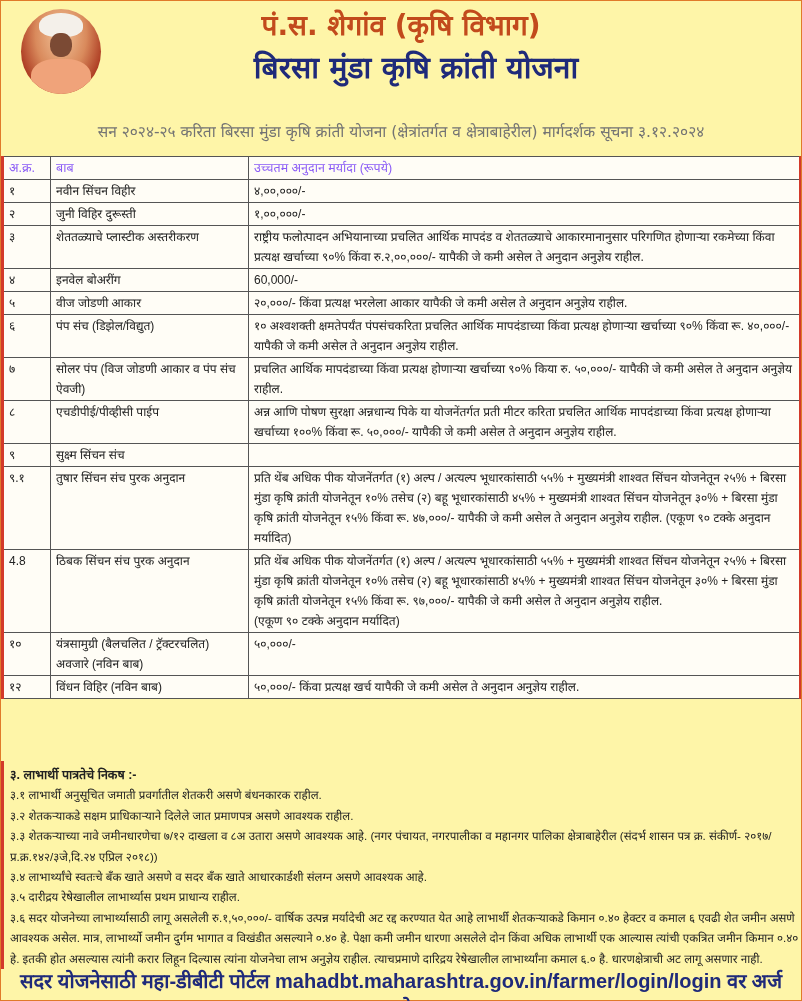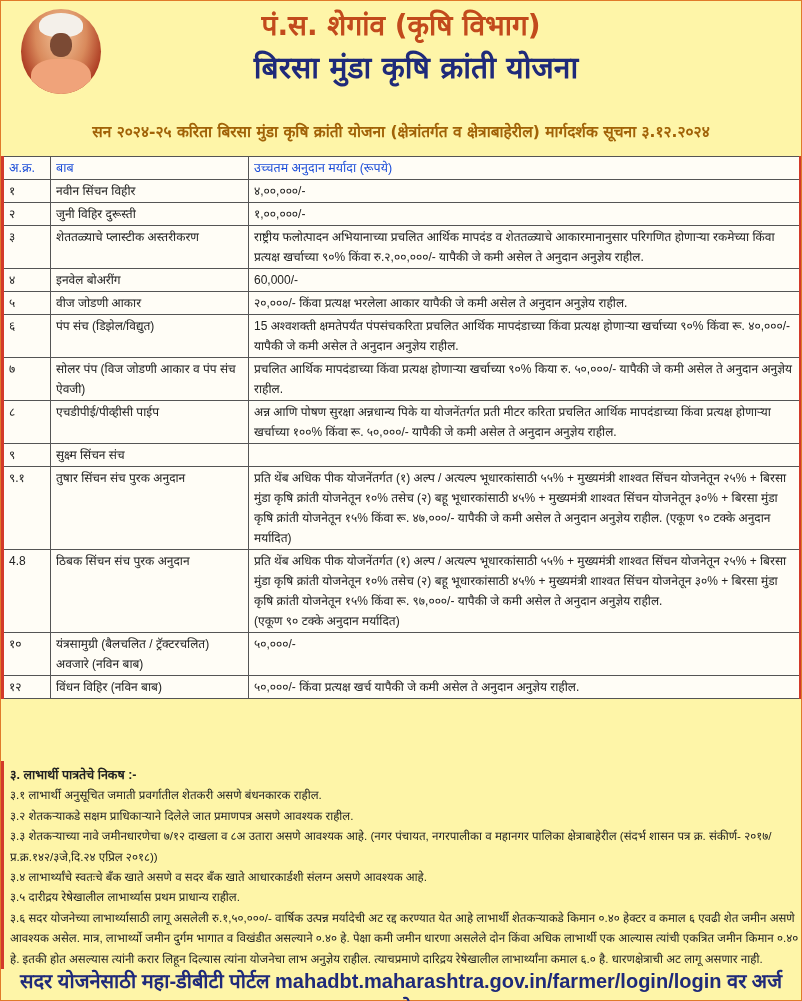--- a/index.html
+++ b/index.html
@@ -46,35 +46,35 @@
       position: absolute; left: 0; right: 10px; top: 45px; text-align: center;
       color: #1f2a7a; font-size: 30px; font-weight: bold;
       padding-left: 40px;
     }
     .title3 {
       position: absolute; left: 0; right: 0; top: 93px; text-align: center;
       color: #1f2a7a; font-size: 17px; font-weight: bold;
     }
     .title4 {
       position: absolute; left: 0; right: 0; top: 119px; text-align: center;
-      color: #a16207; font-size: 15.5px; font-weight: bold;
+      color: #737373; font-size: 15.5px; font-weight: normal;
     }
     table.grant {
       position: absolute; left: 0; top: 155px; width: 800px;
       border-collapse: collapse; background: #fffdf6;
       border-left: 3px solid #d33a2a;
       border-right: 2px solid #d33a2a;
       font-family: "Liberation Sans", sans-serif;
       font-size: 12px; color: #222;
     }
     table.grant td, table.grant th {
       border: 1px solid #555; padding: 1px 5px; vertical-align: top;
       line-height: 20px; text-align: left; font-weight: normal;
     }
-    table.grant th { color: #1d4ed8; font-size: 12.5px; border-top: 1px solid #555; }
+    table.grant th { color: #8b5cf6; font-size: 12.5px; border-top: 1px solid #555; }
     table.grant td.sr { width: 36px; }
     table.grant td.item { width: 187px; }
     .criteria {
       position: absolute; left: 0; top: 760px; width: 795px;
       border-left: 3px solid #d33a2a;
       padding: 4px 0 0 6px;
       font-family: "Liberation Sans", sans-serif;
       font-size: 11.6px; color: #222; line-height: 20.4px;
     }
     .criteria .c-head { font-weight: bold; font-size: 12.5px; }
@@ -130,21 +130,21 @@
         <td>60,000/-</td>
       </tr>
       <tr>
         <td class="sr">५</td>
         <td class="item">वीज जोडणी आकार</td>
         <td>२०,०००/- किंवा प्रत्यक्ष भरलेला आकार यापैकी जे कमी असेल ते अनुदान अनुज्ञेय राहील.</td>
       </tr>
       <tr>
         <td class="sr">६</td>
         <td class="item">पंप संच (डिझेल/विद्युत)</td>
-        <td>15 अश्वशक्ती क्षमतेपर्यंत पंपसंचकरिता प्रचलित आर्थिक मापदंडाच्या किंवा प्रत्यक्ष होणाऱ्या खर्चाच्या ९०% किंवा रू. ४०,०००/- यापैकी जे कमी असेल ते अनुदान अनुज्ञेय राहील.</td>
+        <td>१० अश्वशक्ती क्षमतेपर्यंत पंपसंचकरिता प्रचलित आर्थिक मापदंडाच्या किंवा प्रत्यक्ष होणाऱ्या खर्चाच्या ९०% किंवा रू. ४०,०००/- यापैकी जे कमी असेल ते अनुदान अनुज्ञेय राहील.</td>
       </tr>
       <tr>
         <td class="sr">७</td>
         <td class="item">सोलर पंप (विज जोडणी आकार व पंप संच ऐवजी)</td>
         <td>प्रचलित आर्थिक मापदंडाच्या किंवा प्रत्यक्ष होणाऱ्या खर्चाच्या ९०% किया रु. ५०,०००/- यापैकी जे कमी असेल ते अनुदान अनुज्ञेय राहील.</td>
       </tr>
       <tr>
         <td class="sr">८</td>
         <td class="item">एचडीपीई/पीव्हीसी पाईप</td>
         <td>अन्न आणि पोषण सुरक्षा अन्नधान्य पिके या योजनेंतर्गत प्रती मीटर करिता प्रचलित आर्थिक मापदंडाच्या किंवा प्रत्यक्ष होणाऱ्या खर्चाच्या १००% किंवा रू. ५०,०००/- यापैकी जे कमी असेल ते अनुदान अनुज्ञेय राहील.</td>

